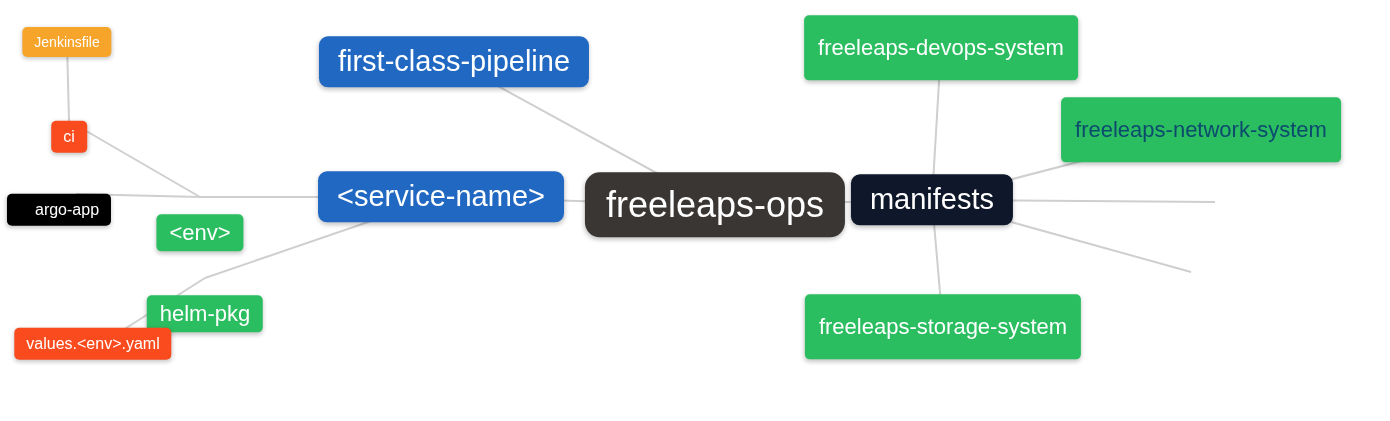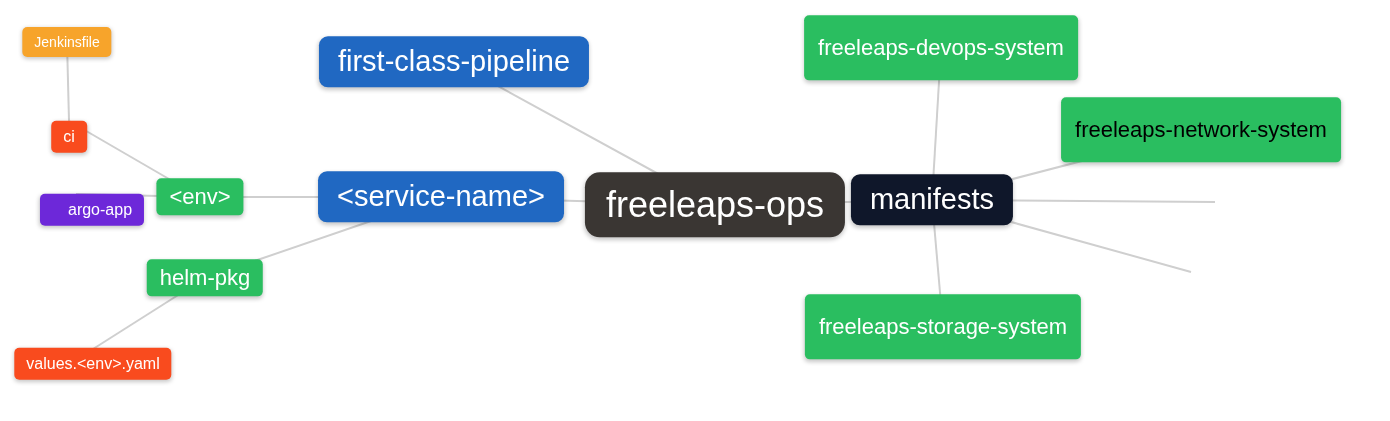--- a/index.html
+++ b/index.html
@@ -30,21 +30,21 @@
     line-height: 1.15;
     text-align: center;
     border-radius: 5px;
     box-shadow: 0 2px 4px rgba(0,0,0,0.22);
     cursor: pointer;
     user-select: none;
   }
   
   .t-root      { font-size: 36px; padding: 12px 21px; border-radius: 15px; }
   .t-branch    { font-size: 29px; padding: 9px 19px;  border-radius: 9px; }
-  .t-green-big { font-size: 22px; padding: 6px 13px; }
+  .t-green-big { font-size: 22px; padding: 6px 13px; margin-top: 36px; }
   .t-green-sys { font-size: 22px; padding: 20px 14px; }
   .t-red       { font-size: 16px; padding: 7px 12px; margin-top: 16px; }
   .t-amber     { font-size: 14px; padding: 7px 12px; }
 </style>
 </head>
 <body>
 
 <div id="canvas">
   <svg id="edges" width="1390" height="421">
       <line x1="67" y1="42" x2="69" y2="121" stroke="#CFCFCF" stroke-width="2"></line>
@@ -61,20 +61,20 @@
       <line x1="932" y1="200" x2="1215" y2="202" stroke="#CFCFCF" stroke-width="2"></line>
       <line x1="932" y1="200" x2="1191" y2="272" stroke="#CFCFCF" stroke-width="2"></line>
       <line x1="932" y1="200" x2="943" y2="327" stroke="#CFCFCF" stroke-width="2"></line>
     </svg>
 <div class="node t-root" style="left: 715px; top: 205px; background: rgb(58, 54, 51); color: rgb(255, 255, 255);">freeleaps-ops</div>
     <div class="node t-branch" style="left: 454px; top: 62px; background: rgb(32, 104, 194); color: rgb(255, 255, 255);">first-class-pipeline</div>
     <div class="node t-branch" style="left: 441px; top: 197px; background: rgb(32, 104, 194); color: rgb(255, 255, 255);">&lt;service-name&gt;</div>
     <div class="node t-branch" style="left: 932px; top: 200px; background: #0f172a; color: rgb(255, 255, 255);">manifests</div>
     <div class="node t-green-big" style="left: 200px; top: 197px; background: rgb(42, 190, 96); color: rgb(255, 255, 255);">&lt;env&gt;</div>
     <div class="node t-green-big" style="left: 205px; top: 278px; background: rgb(42, 190, 96); color: rgb(255, 255, 255);">helm-pkg</div>
-    <div class="node t-red" style="left: 92px; top: 194px; background: #6d28d9; color: rgb(255, 255, 255); padding-left: 28px;">argo-app</div>
+    <div class="node t-red" style="left: 59px; top: 194px; background: #000000; color: rgb(255, 255, 255); padding-left: 28px;">argo-app</div>
     <div class="node t-red" style="left: 69px; top: 121px; background: rgb(249, 75, 30); color: rgb(255, 255, 255);">ci</div>
     <div class="node t-amber" style="left: 67px; top: 42px; background: rgb(247, 164, 43); color: rgb(255, 255, 255);">Jenkinsfile</div>
-    <div class="node t-red" style="left: 93px; top: 348px; background: rgb(249, 75, 30); color: rgb(255, 255, 255);">values.&lt;env&gt;.yaml</div>
+    <div class="node t-red" style="left: 93px; top: 328px; background: rgb(249, 75, 30); color: rgb(255, 255, 255);">values.&lt;env&gt;.yaml</div>
     <div class="node t-green-sys" style="left: 941px; top: 48px; background: rgb(42, 190, 96); color: rgb(255, 255, 255);">freeleaps-devops-system</div>
-    <div class="node t-green-sys" style="left: 1201px; top: 130px; background: rgb(42, 190, 96); color: #000000;">freeleaps-network-system</div>
+    <div class="node t-green-sys" style="left: 1201px; top: 130px; background: rgb(42, 190, 96); color: #0c4a6e;">freeleaps-network-system</div>
     <div class="node t-green-sys" style="left: 943px; top: 327px; background: rgb(42, 190, 96); color: rgb(255, 255, 255);">freeleaps-storage-system</div>
   </div>
 
 </body></html>

